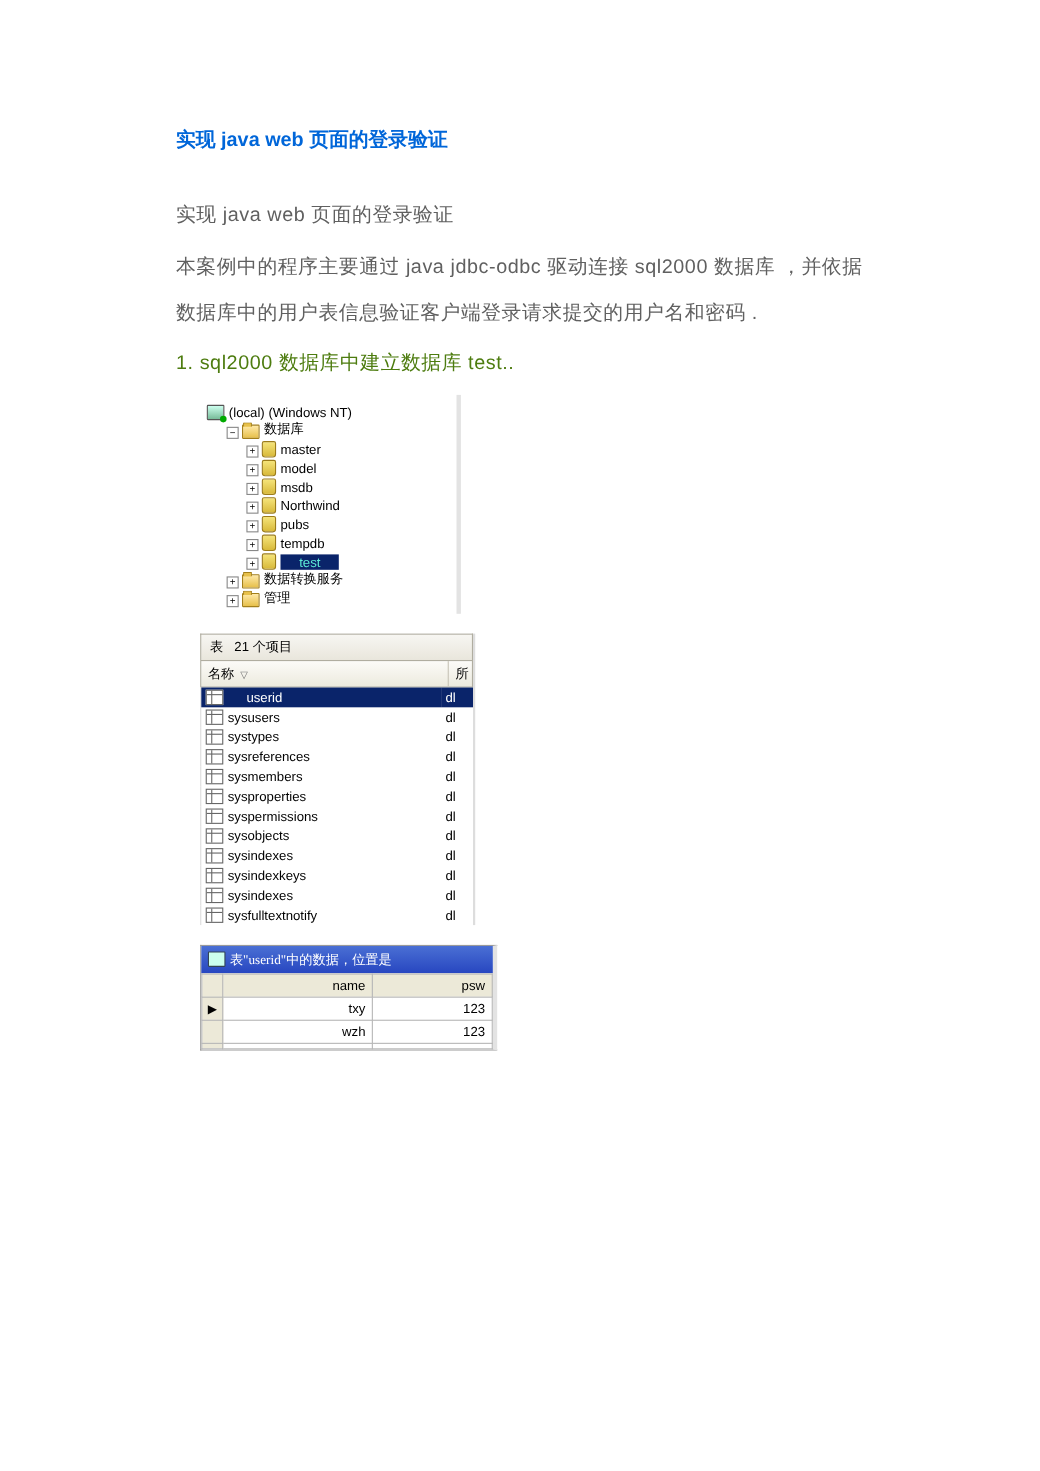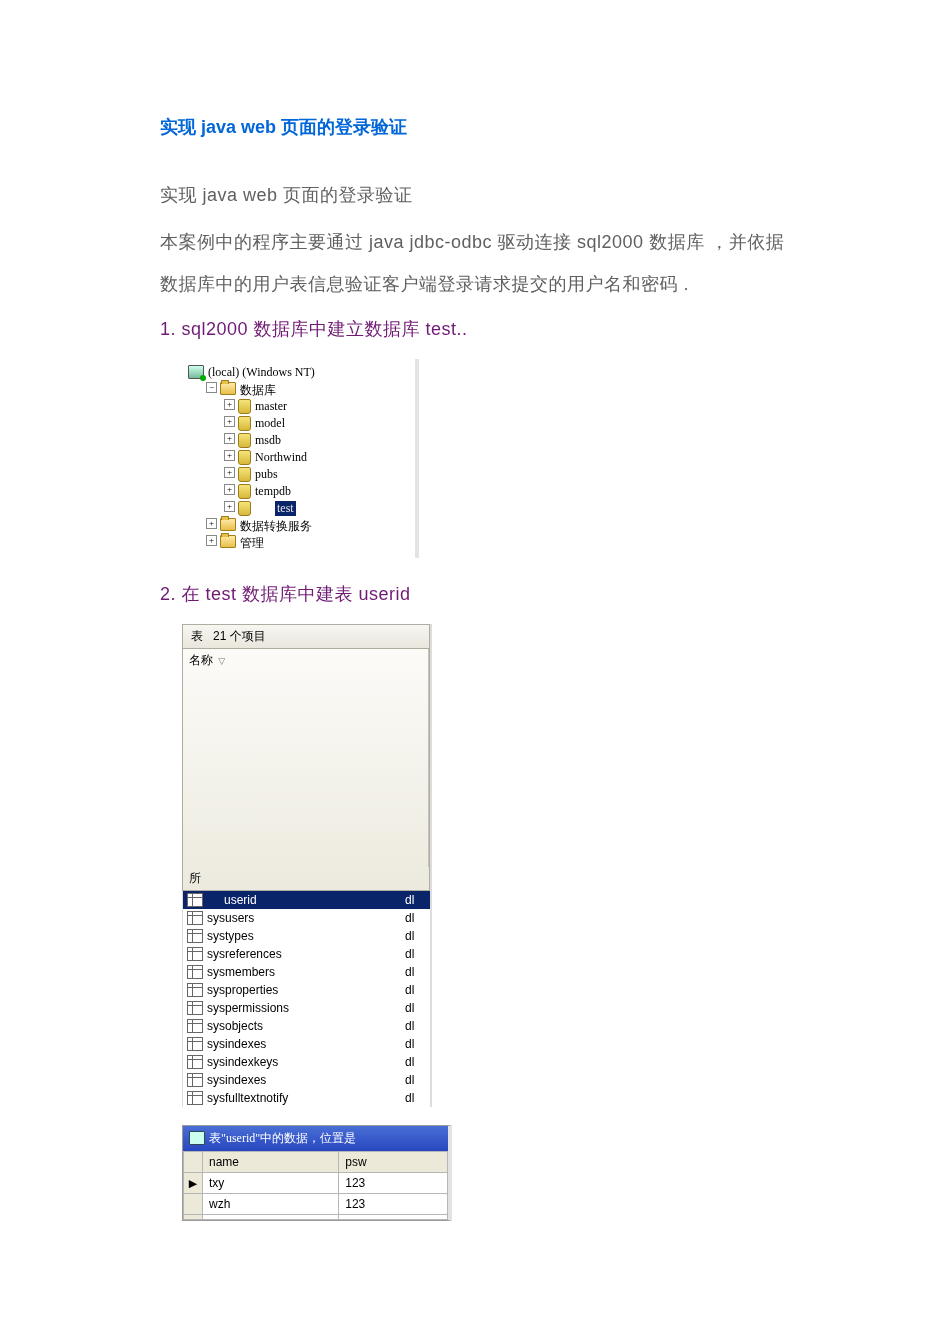--- a/index.html
+++ b/index.html
@@ -21,43 +21,43 @@
   }
   p.body {
     color: #606060;
     font-size: 18px;
     font-family: SimSun, "Microsoft YaHei", Arial, sans-serif;
     line-height: 2.3;
     margin: 0 0 6px 0;
     letter-spacing: 0.5px;
   }
   p.step {
-    color: #701a75;
+    color: #4d7c0f;
     font-size: 18px;
     font-family: SimSun, "Microsoft YaHei", Arial, sans-serif;
     line-height: 2.1;
     margin: 4px 0 10px 0;
     letter-spacing: 0.5px;
   }
   .figure {
     margin: 10px 0 18px 22px;
   }
 
   
   .tree-box {
     background: #fff;
     border-right: 4px solid #e3e3e3;
     padding: 6px 22px 6px 6px;
     width: 205px;
   }
   .tree-box .row {
     display: flex;
-    align-items: flex-start;
+    align-items: flex-end;
     height: 17px;
-    font-family: Liberation Serif, serif;
+    font-family: Liberation Sans, sans-serif;
     font-size: 12px;
     color: #000;
     white-space: nowrap;
   }
   .indent { display: inline-block; width: 18px; }
   .plus-box {
     display: inline-flex; align-items:center; justify-content:center;
     width: 9px; height: 9px;
     border: 1px solid #888; font-size:9px; line-height:1;
     color:#000; background:#fff;
@@ -87,21 +87,21 @@
     margin-right:4px; position:relative;
   }
   .folder::before{content:"";position:absolute;top:-3px;left:0;width:6px;height:3px;background:#e7c04a;border:1px solid #a37f1a;border-bottom:none;border-radius:1px 1px 0 0;}
   .db-icon {
     display:inline-block; width:11px; height:13px;
     background: linear-gradient(#f5e47a,#d8b93a);
     border:1px solid #9c7c1a; border-radius:2px 2px 3px 3px;
     margin-right:4px;
   }
   .selected {
-    background:#0a246a; color:#e5e5e5; padding:0 2px;margin-left:20px;
+    background:#0a246a; color:#5eead4; padding:0 17px;
   }
 
   
   .tables-box {
     width: 248px;
     font-family: SimSun, Tahoma, sans-serif;
     font-size: 12px;
     color:#000;
     border-right: 2px solid #ddd;
   }
@@ -109,21 +109,20 @@
     background: linear-gradient(#f7f6f2,#e9e6dc);
     border:1px solid #b0ada0;
     border-bottom: none;
     padding: 3px 8px;
     display:flex; align-items:center; gap:10px;
   }
   .tb-header {
     display:flex;
     background: linear-gradient(#fcfbf8,#eceade);
     border:1px solid #b0ada0;
-    flex-direction:column;
   }
   .tb-header .col1 { flex:0 0 212px; padding:3px 6px; border-right:1px solid #c6c2b6;}
   .tb-header .col2 { flex:1 1 auto; padding:3px 6px; text-align:left;}
   .sort-tri { font-size:9px; color:#777; margin-left:2px;}
   .tb-row { display:flex; border-left:1px solid #ddd; }
   .tb-row .c1 { flex:0 0 210px; padding:2px 4px; display:flex; align-items:center; gap:4px;}
   .tb-row .c2 { flex:1 1 auto; padding:2px 4px;}
   .tbl-icon {
     display:inline-block; width:14px; height:12px;
     background:#fff; border:1px solid #666; position:relative;
@@ -150,21 +149,21 @@
   }
   .grid-title .win-icon{
     display:inline-block;width:14px;height:12px;background:#cfe;border:1px solid #345;border-radius:1px;
   }
   table.grid {
     border-collapse: collapse; width:100%;
     background:#fff;
   }
   table.grid th, table.grid td {
     border:1px solid #b6b6b6;
-    padding:2px 6px; text-align:left; font-weight:normal;
+    padding:2px 6px; text-align:right; font-weight:normal;
     height:16px;
   }
   table.grid th.rowhead, table.grid td.rowhead {
     background:#ece9d8; width:18px; text-align:center; padding:0;
   }
   table.grid thead th { background:#ece9d8; }
   .cursor-tri { color:#000; font-size:11px;}
   table.grid tr.empty td { color:#aaa; height:4px; padding:0; }
 </style>
 </head>
@@ -250,21 +249,20 @@
       </div>
       <div class="row">
         <span class="indent"></span>
         <span class="plus-box">+</span>
         <span class="folder"></span>
         <span>管理</span>
       </div>
     </div>
   </div>
 
-  <p class="step">2. 在 test 数据库中建表 userid</p>
 
   <div class="figure">
     <div class="tables-box">
       <div class="tb-title">
         <span>表</span>
         <span>21 个项目</span>
       </div>
       <div class="tb-header">
         <div class="col1">
           <span>名称</span>

